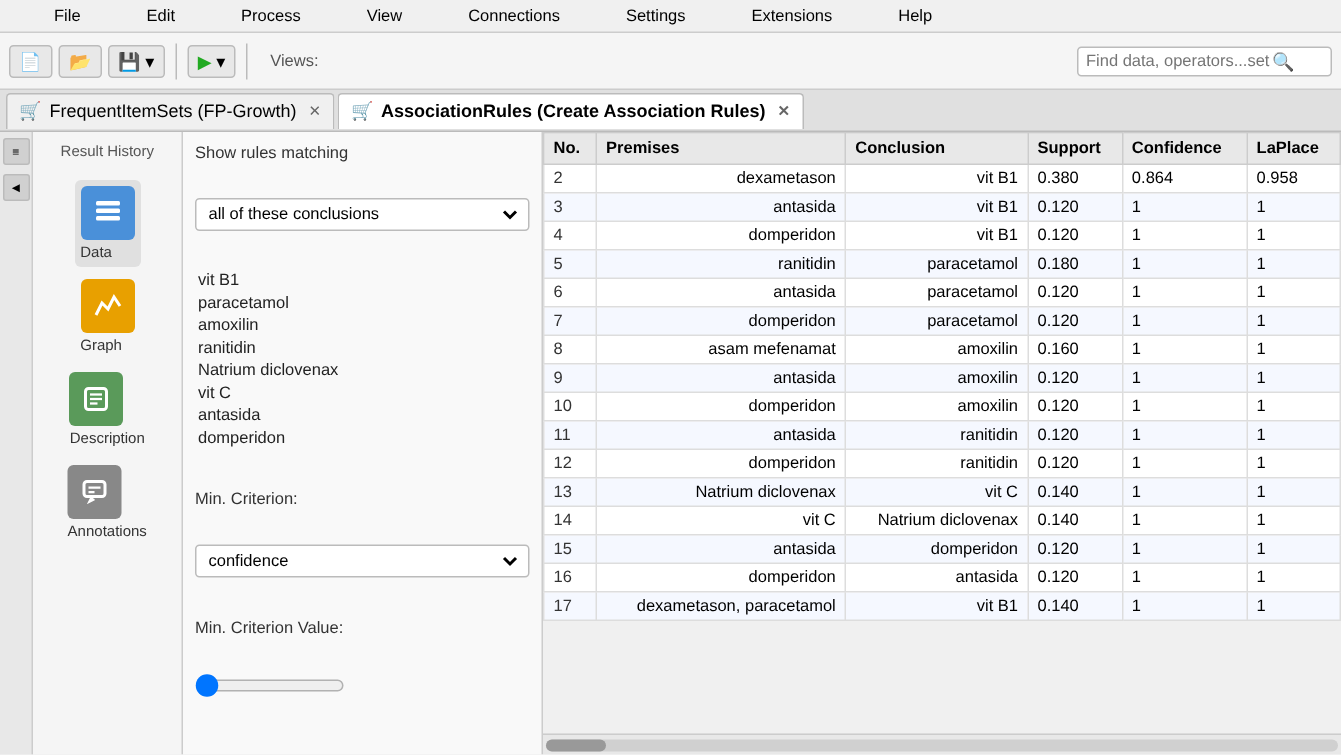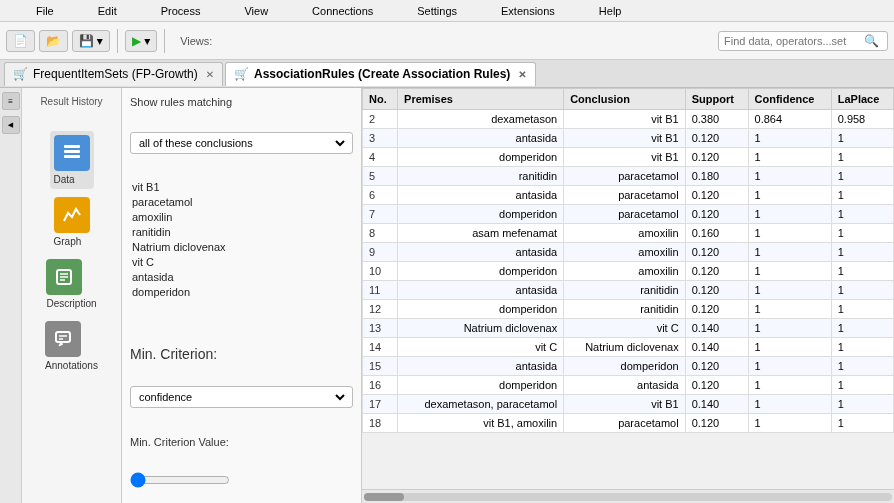--- a/index.html
+++ b/index.html
@@ -62,21 +62,21 @@
       display: flex;
       align-items: center;
       background: #fff;
       padding: 2px 5px;
       width: 170px;
     }
     .search-box input {
       border: none;
       outline: none;
       font-size: 11px;
-      width: 140px;
+      width: 124px;
       color: #999;
     }
 
     
     .tabbar {
       background: #e0e0e0;
       border-bottom: 1px solid #bbb;
       display: flex;
       align-items: center;
       height: 28px;
@@ -203,21 +203,21 @@
       width: 100%;
       cursor: pointer;
     }
     .items-list {
       display: flex;
       flex-direction: column;
       gap: 1px;
       margin-top: 2px;
     }
     .items-list span { font-size: 11px; color: #222; padding: 1px 2px; cursor: pointer; }
-    .min-criterion-label { font-size: 14px; color: #333; margin-top: 23px; }
+    .min-criterion-label { font-size: 11px; color: #333; margin-top: 4px; }
     .criterion-dropdown {
       display: flex;
       align-items: center;
       border: 1px solid #bbb;
       border-radius: 3px;
       background: #fff;
       height: 22px;
       padding: 0 4px;
     }
     .criterion-dropdown select {
@@ -352,21 +352,21 @@
 </div>
 
 <div class="main-layout">
 
   <div class="icon-sidebar">
     <div class="icon-sidebar-btn">≡</div>
     <div class="icon-sidebar-btn" style="margin-top:4px; font-size:7px;">◀</div>
   </div>
 
   <div class="left-panel">
-    <div style="font-size:10px; color:#555; margin-bottom:20px;text-align:right;">Result History</div>
+    <div style="font-size:10px; color:#555; margin-bottom:9px;text-align:right;">Result History</div>
     <div class="panel-item active">
       <div class="panel-icon">
         <svg width="20" height="20" viewBox="0 0 20 20">
             <rect x="2" y="2" width="16" height="3" fill="white" rx="1"></rect>
             <rect x="2" y="7" width="16" height="3" fill="white" rx="1"></rect>
             <rect x="2" y="12" width="16" height="3" fill="white" rx="1"></rect>
           </svg>
       </div>
       <span class="panel-label">Data</span>
     </div>
@@ -570,28 +570,20 @@
       <td class="td-right">1</td>
     </tr>
             <tr>
       <td class="td-num">17</td>
       <td class="td-val">dexametason, paracetamol</td>
       <td class="td-val">vit B1</td>
       <td class="td-right">0.140</td>
       <td class="td-right">1</td>
       <td class="td-right">1</td>
     </tr>
-            <tr>
-      <td class="td-num">18</td>
-      <td class="td-val">vit B1, amoxilin</td>
-      <td class="td-val">paracetamol</td>
-      <td class="td-right">0.120</td>
-      <td class="td-right">1</td>
-      <td class="td-right">1</td>
-    </tr>
           </tbody>
       </table>
     </div>
     <div class="hscroll">
       <div class="hscroll-track">
         <div class="hscroll-thumb"></div>
       </div>
     </div>
   </div>
 

